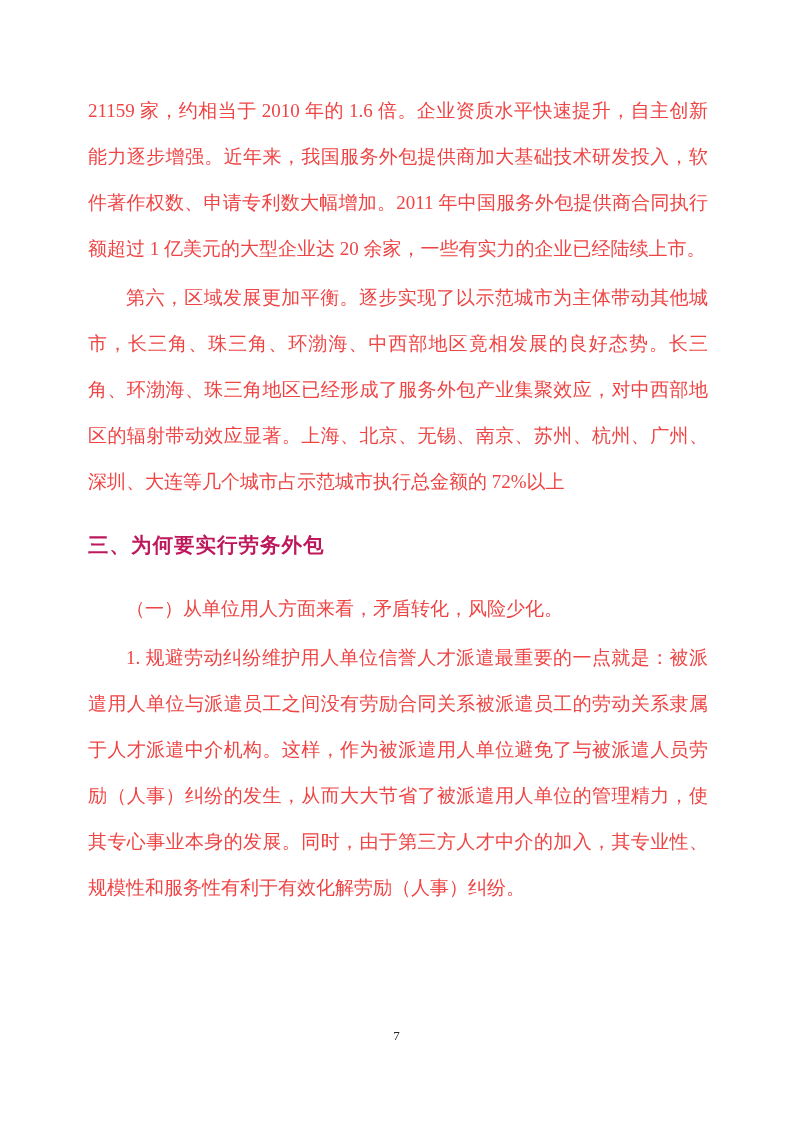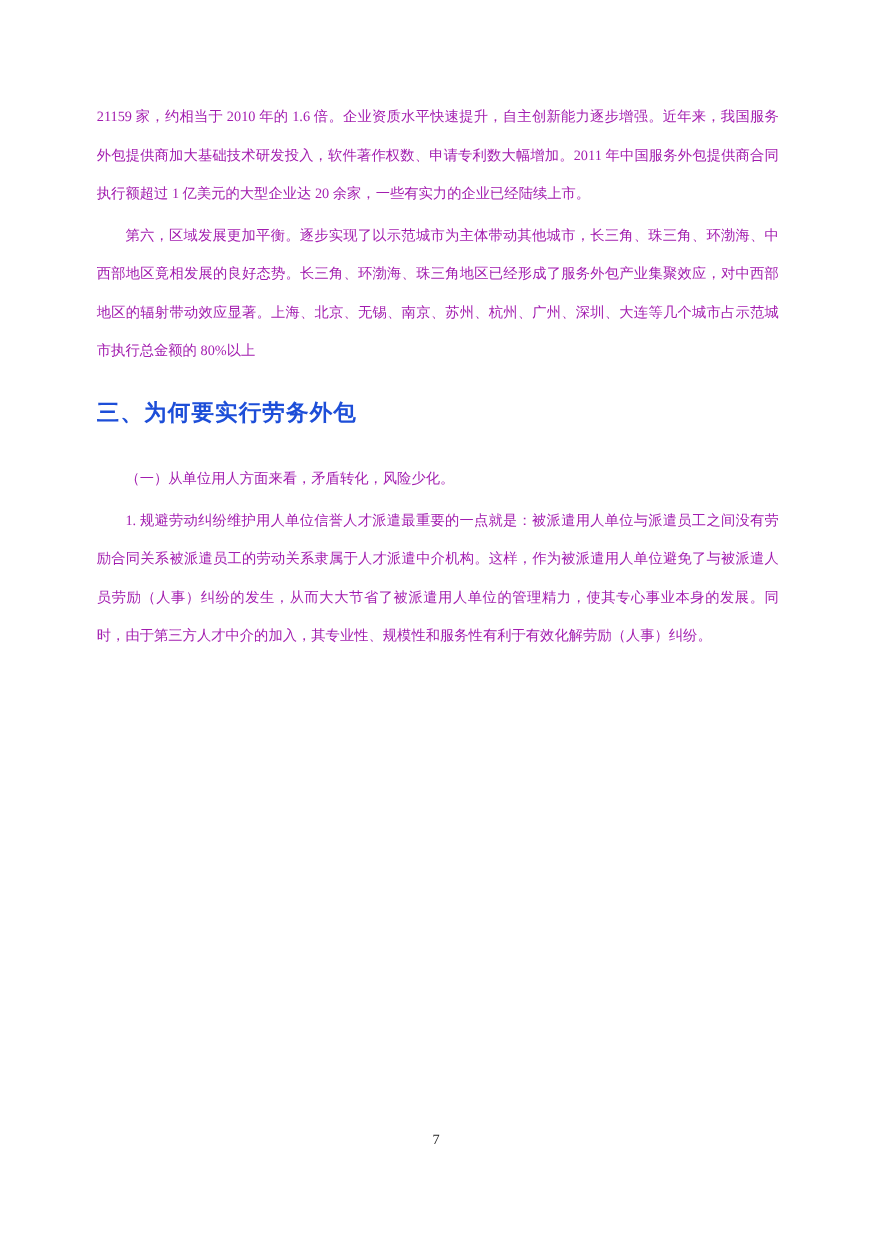--- a/index.html
+++ b/index.html
@@ -13,56 +13,56 @@
   .page {
     position: absolute; inset: 0;
     background: #ffffff;
     color: #1a1a1a;
   }
   .content {
     position: absolute;
     left: 88px; top: 88px; width: 620px;
   }
   .para {
-    font-size: 13px;
-    line-height: 35px;
+    font-size: 19px;
+    line-height: 46px;
     text-align: justify;
     text-justify: inter-ideograph;
     word-break: break-all;
     margin: 3px 0 0 0;
-    color: #a21caf;
+    color: #ef4444;
   }
   .para.first { margin-top: 0; }
   .indent { text-indent: 2em; }
   .heading {
     font-family: "Liberation Sans", "DejaVu Sans", sans-serif;
     font-weight: bold;
     font-size: 20.5px;
     line-height: 43.3px;
     margin: 18px 0 20px 0;
-    color: #1d4ed8;
+    color: #be185d;
     letter-spacing: 1px;
   }
   .page-number {
     position: absolute;
     top: 1028px; left: 0; width: 100%;
     text-align: center;
     font-size: 13px;
     color: #222222;
   }
 </style>
 </head>
 <body>
 
 <div class="page">
   <div class="content">
 
     <p class="para first">21159 家，约相当于 2010 年的 1.6 倍。企业资质水平快速提升，自主创新能力逐步增强。近年来，我国服务外包提供商加大基础技术研发投入，软件著作权数、申请专利数大幅增加。2011 年中国服务外包提供商合同执行额超过 1 亿美元的大型企业达 20 余家，一些有实力的企业已经陆续上市。</p>
 
-    <p class="para indent">第六，区域发展更加平衡。逐步实现了以示范城市为主体带动其他城市，长三角、珠三角、环渤海、中西部地区竟相发展的良好态势。长三角、环渤海、珠三角地区已经形成了服务外包产业集聚效应，对中西部地区的辐射带动效应显著。上海、北京、无锡、南京、苏州、杭州、广州、深圳、大连等几个城市占示范城市执行总金额的 80%以上</p>
+    <p class="para indent">第六，区域发展更加平衡。逐步实现了以示范城市为主体带动其他城市，长三角、珠三角、环渤海、中西部地区竟相发展的良好态势。长三角、环渤海、珠三角地区已经形成了服务外包产业集聚效应，对中西部地区的辐射带动效应显著。上海、北京、无锡、南京、苏州、杭州、广州、深圳、大连等几个城市占示范城市执行总金额的 72%以上</p>
 
 
     <h2 class="heading">三、为何要实行劳务外包</h2>
 
     <p class="para indent">（一）从单位用人方面来看，矛盾转化，风险少化。</p>
 
     <p class="para indent">1. 规避劳动纠纷维护用人单位信誉人才派遣最重要的一点就是：被派遣用人单位与派遣员工之间没有劳励合同关系被派遣员工的劳动关系隶属于人才派遣中介机构。这样，作为被派遣用人单位避免了与被派遣人员劳励（人事）纠纷的发生，从而大大节省了被派遣用人单位的管理精力，使其专心事业本身的发展。同时，由于第三方人才中介的加入，其专业性、规模性和服务性有利于有效化解劳励（人事）纠纷。</p>
 
   </div>
 

